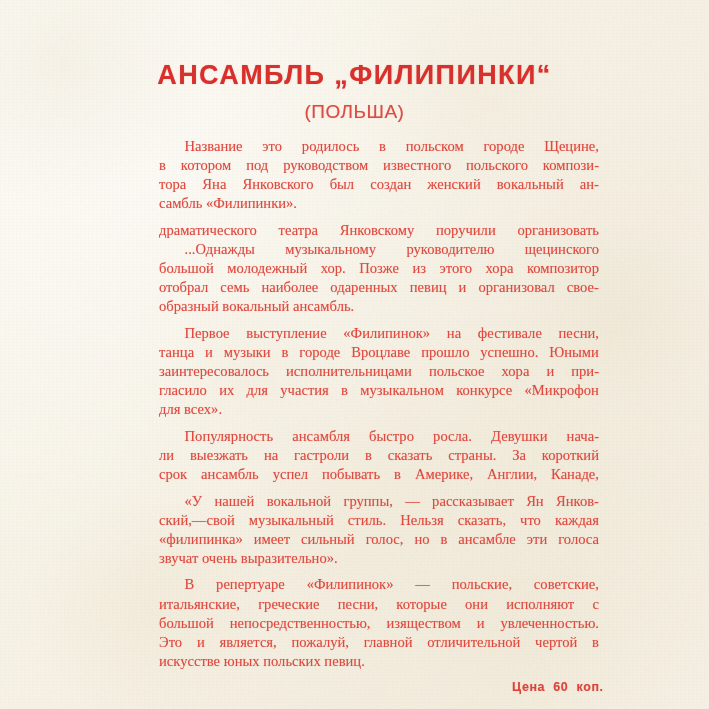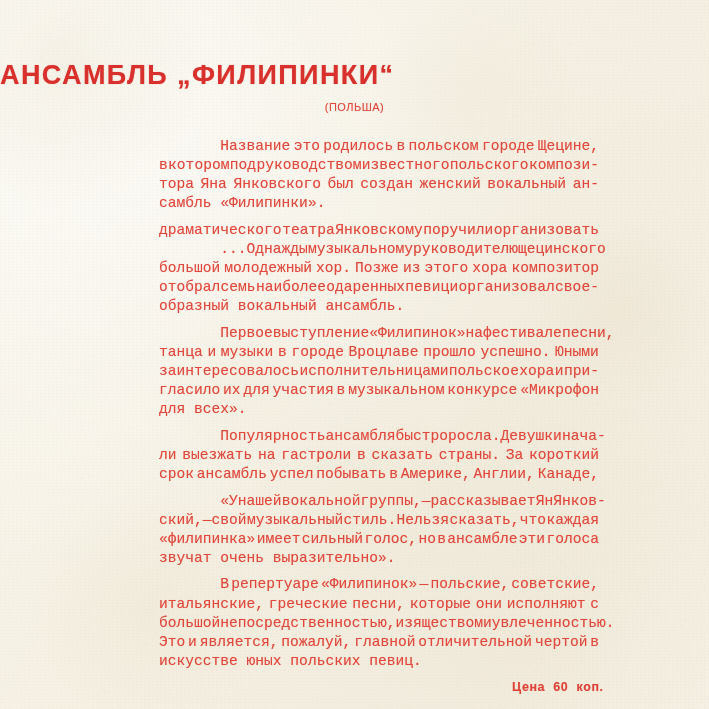--- a/index.html
+++ b/index.html
@@ -55,57 +55,57 @@
     inset: 0;
     z-index: 3;
   }
 
   
   .title {
     position: absolute;
     left: 0;
     right: 0;
     top: 60px;
+    text-align: center;
     color: #d8302c;
     font-family: "Liberation Sans", "DejaVu Sans", sans-serif;
     font-weight: bold;
     font-size: 27px;
     letter-spacing: 1.4px;
     white-space: pre;
     text-shadow: 0 0 1.1px rgba(216,48,44,0.45);
   }
 
   .subtitle {
     position: absolute;
     left: 0;
     right: 0;
     top: 101px;
     text-align: center;
     color: #df4a40;
     font-family: "Liberation Sans", "DejaVu Sans", sans-serif;
-    font-size: 11px;
+    font-size: 19px;
     letter-spacing: 0.5px;
     text-shadow: 0 0 1px rgba(223,74,64,0.4);
   }
 
   
   #body-text {
     position: absolute;
     left: 159px;
     top: 137px;
     width: 440px;
     color: #e0493f;
     font-family: "Liberation Serif", "DejaVu Serif", serif;
     font-size: 14.6px;
     text-shadow: 0 0 0.9px rgba(224,73,63,0.38);
   }
 
   .para {
     margin: 0 0 7.5px 0;
-    font-family: Liberation Mono, monospace;
   }
 
   
   .line {
     display: flex;
     justify-content: space-between;
     line-height: 19.1px;
     white-space: pre;
   }
   

